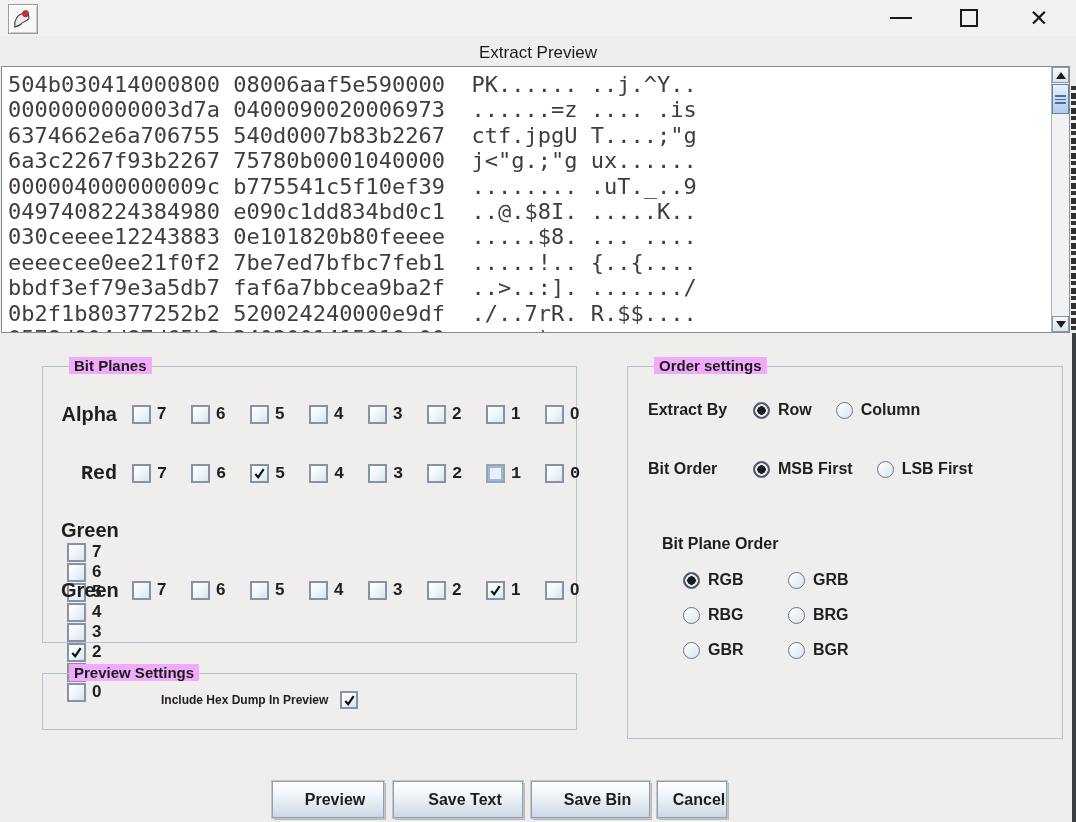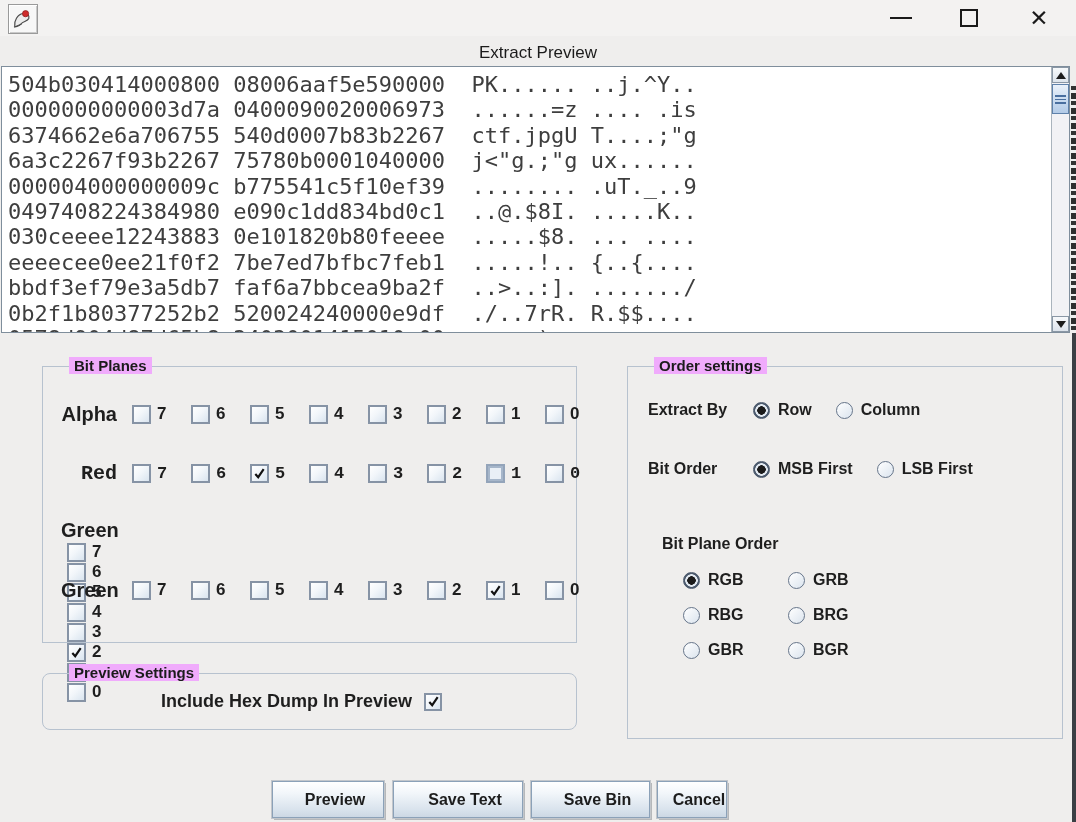--- a/index.html
+++ b/index.html
@@ -49,21 +49,21 @@
   
   .edge-dashes{position:absolute;right:0;top:86px;width:5px;height:247px;
     background:repeating-linear-gradient(180deg,#333 0 4px,#efefef 4px 7px,#2e2e2e 7px 13px,#efefef 13px 15px);}
   .edge-solid{position:absolute;right:0;top:333px;width:4px;height:489px;background:#3a3f44;}
   
   .group{position:absolute;border:1px solid #b7c2cf;box-sizing:border-box;}
   .group-title{position:absolute;top:-10px;left:10px;background:#f0abfc;padding:0 5px;
     font-weight:bold;font-size:15px;color:#1b1b1b;white-space:nowrap;margin-left:16px;}
   .g-bitplanes{left:42px;top:366px;width:535px;height:277px;}
   .g-order{left:627px;top:366px;width:436px;height:373px;}
-  .g-previewset{left:42px;top:673px;width:535px;height:57px;border-radius:8px;}
+  .g-previewset{left:42px;top:673px;width:535px;height:57px;}
   
   .bp-row{position:absolute;left:18px;display:flex;align-items:center;height:26px;}
   .bp-label{width:56px;text-align:right;margin-right:15px;font-weight:bold;font-size:20px;}
   .bp-cell{width:59px;display:flex;align-items:center;}
   .bp-num{margin-left:6px;font-weight:bold;font-size:17px;}
   
   .checkbox{position:relative;width:19px;height:19px;box-sizing:border-box;
     border:2px solid #8693a5;
     background:linear-gradient(135deg,#ffffff 0%,#f2f6fa 45%,#d9e4ef 100%);
     display:flex;align-items:center;justify-content:center;flex:none;}
@@ -81,21 +81,21 @@
   .ord-label{width:95px;font-weight:bold;font-size:16px;}
   .row-extract{left:20px;top:34px;}
   .row-bitorder{left:20px;top:93px;}
   .row-extract .radio-opt, .row-bitorder .radio-opt{margin-left:10px;}
   .row-extract .radio-opt + .radio-opt, .row-bitorder .radio-opt + .radio-opt{margin-left:24px;}
   .bpo-label{position:absolute;left:34px;top:168px;font-weight:bold;font-size:16px;}
   .radio-grid{position:absolute;left:55px;top:204px;display:grid;
     grid-template-columns:105px auto;row-gap:17px;}
   
   .ps-row{position:absolute;left:118px;top:17px;display:flex;align-items:center;gap:12px;}
-  .ps-label{font-weight:bold;font-size:18px;}
+  .ps-label{font-weight:bold;font-size:12px;}
   .ps-row .checkbox{width:18px;height:18px;}
   
   .swing-btn{position:absolute;top:781px;height:37px;box-sizing:border-box;
     border:1px solid #8ba1b8;outline:1px solid #c2c6cb;
     background:linear-gradient(180deg,#ffffff 0%,#f2f6fa 32%,#d9e3ed 78%,#ccd8e4 100%);
     box-shadow:2px 2px 0 rgba(125,130,136,0.5);
     font-family:"Liberation Sans",sans-serif;font-weight:bold;font-size:16px;color:#1d1d1d;
     display:flex;align-items:center;justify-content:center;cursor:default;padding-left:20px;}
 </style>
 </head>

